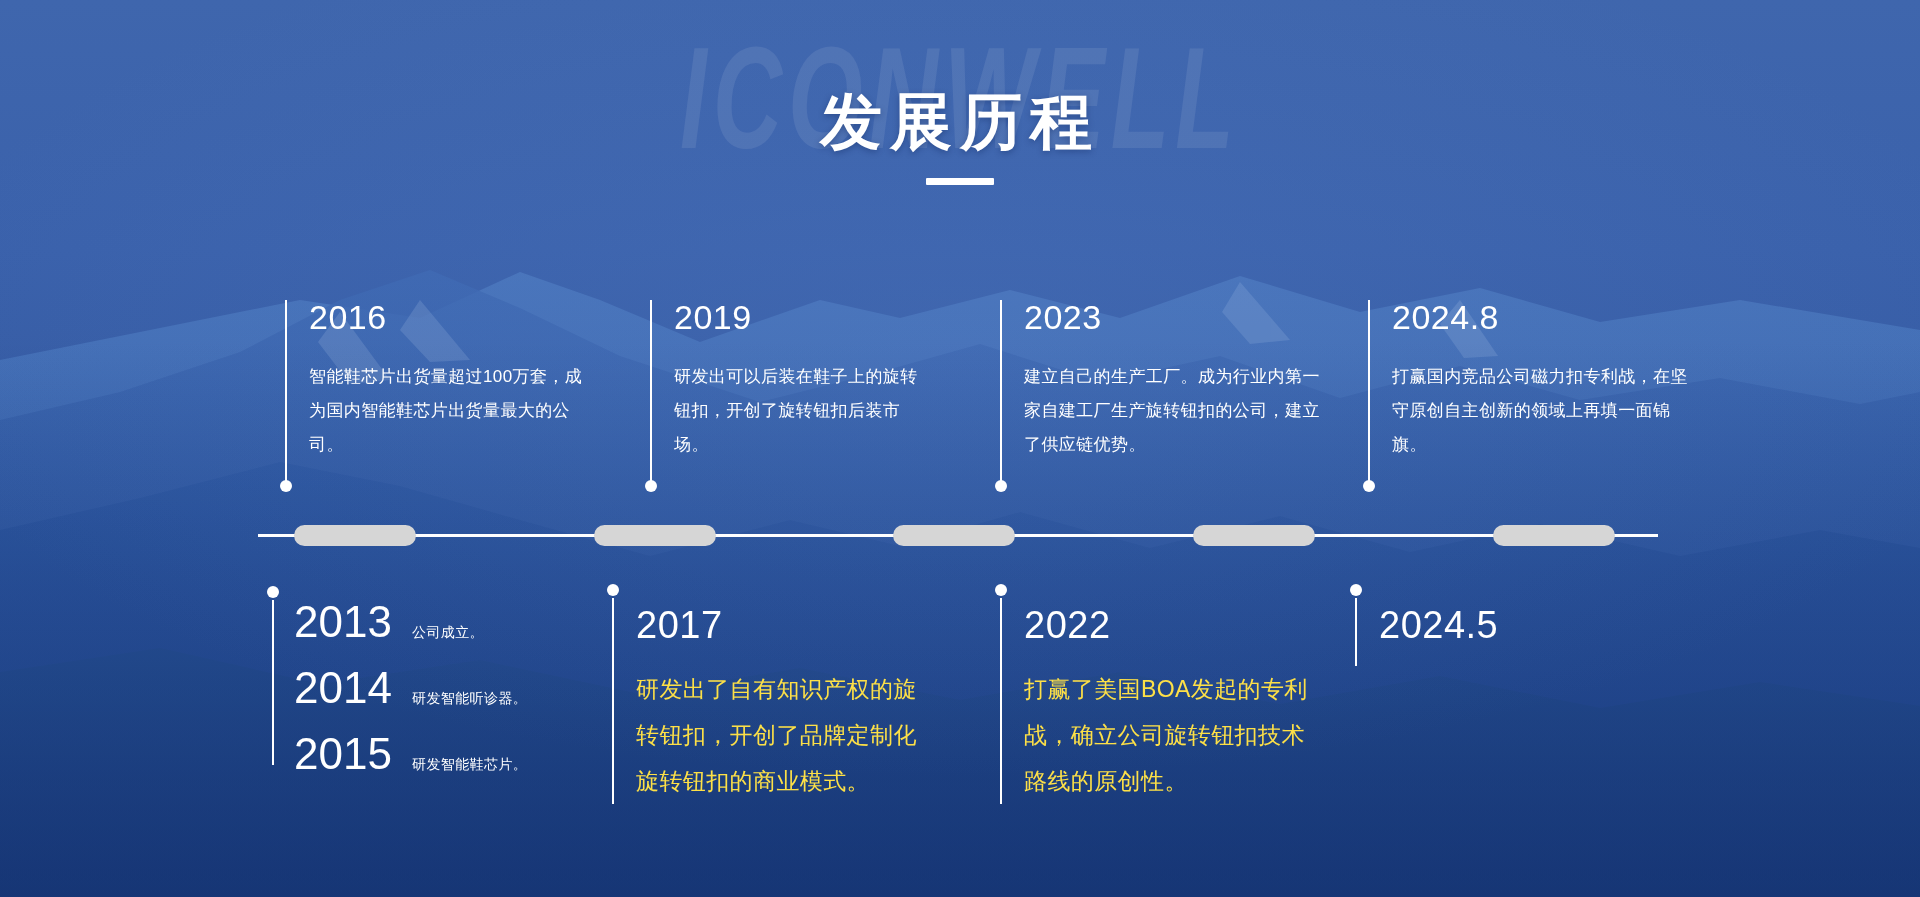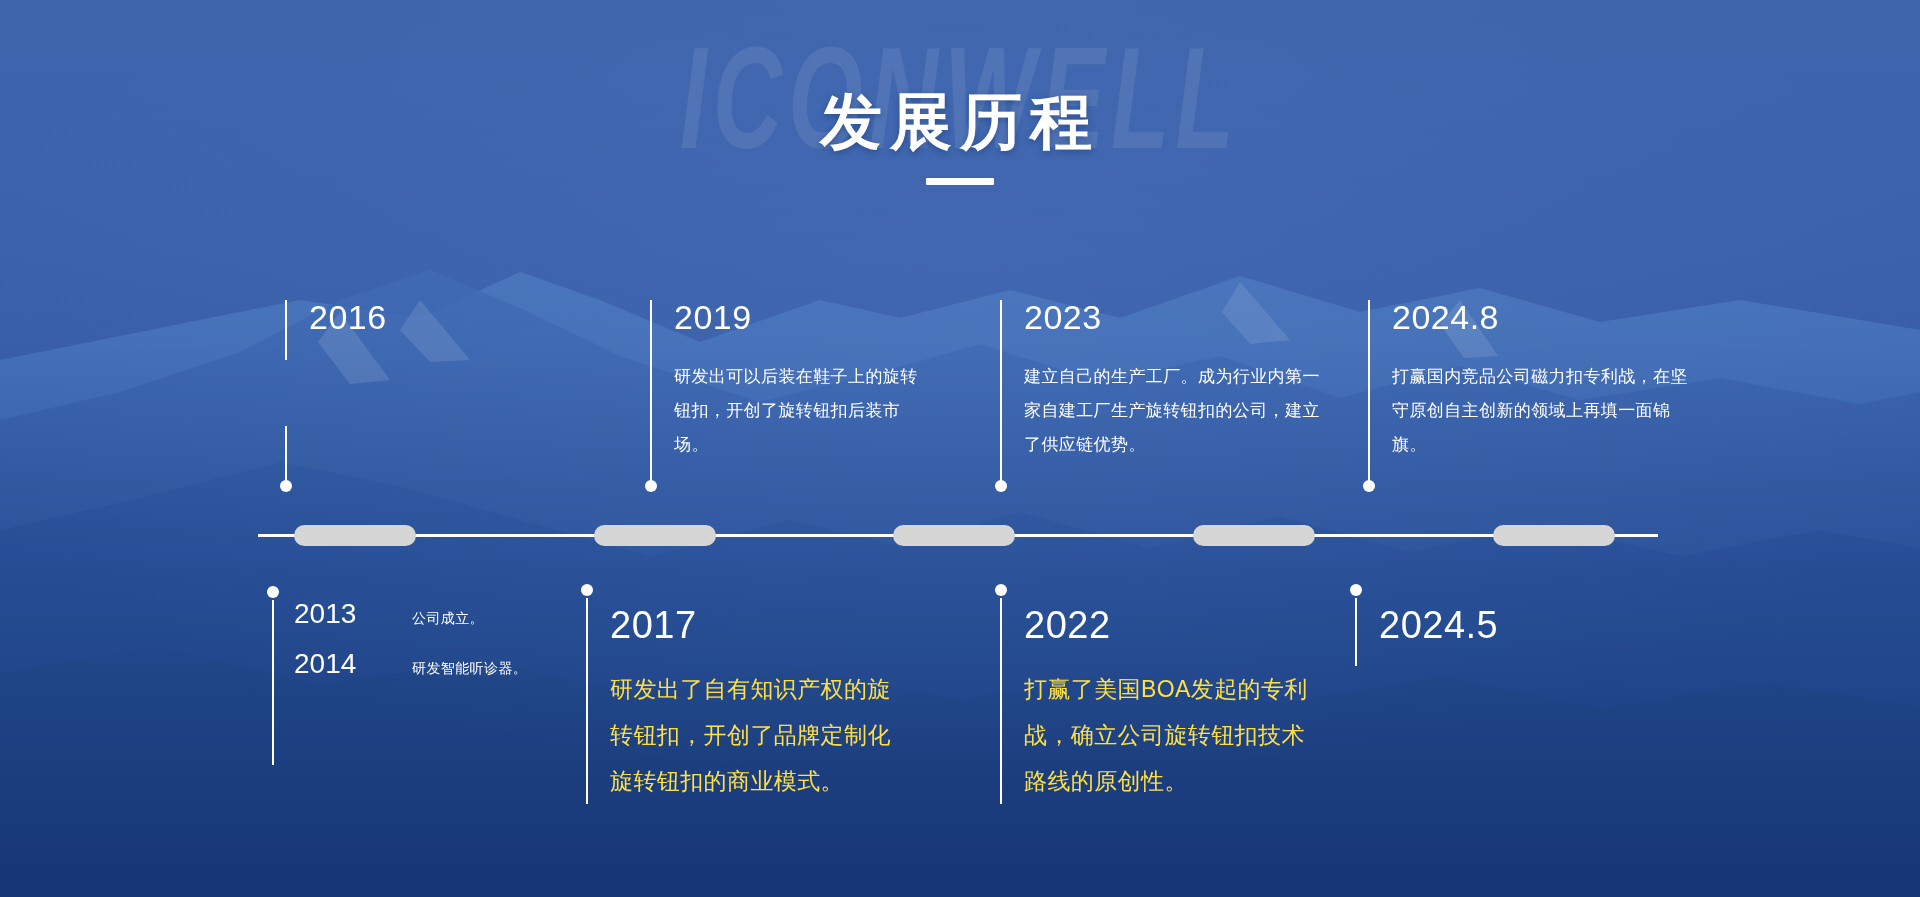--- a/index.html
+++ b/index.html
@@ -91,21 +91,21 @@
   }
   .bot-item .desc {
     font-size:23px; color:#fde047; line-height:2.0; letter-spacing:.4px;
   }
 
   
   #group-early { position:absolute; }
   #group-early .row { display:flex; align-items:baseline; margin-bottom:22px; }
   #group-early .row:last-child { margin-bottom:0; }
   #group-early .gyear {
-    font-size:28px; color:#ffffff; width:118px; flex:0 0 118px; line-height:1;
+    font-size:44px; color:#ffffff; width:118px; flex:0 0 118px; line-height:1;
   }
   #group-early .gdesc { font-size:14px; color:#ffffff; line-height:1; letter-spacing:.4px; }
   #group-early .rule {
     position:absolute; left:0; top:0; bottom:0; width:2px; background:#ffffff;
   }
 </style>
 </head>
 <body>
 
 <div id="bg">
@@ -167,20 +167,21 @@
   <div class="pill" style="left:336px; width:122px;"></div>
   <div class="pill" style="left:635px; width:122px;"></div>
   <div class="pill" style="left:935px; width:122px;"></div>
   <div class="pill" style="left:1235px;width:122px;"></div>
 </div>
 
 <div class="item top-item" style="left:285px; top:300px; width:290px;">
   <div class="dot" style="top:180px;"></div>
   <div class="stem" style="top:126px;height:62px;"></div>
   <div class="year">2016</div>
+  <div class="desc" style="width:275px;">智能鞋芯片出货量超过100万套，成为国内智能鞋芯片出货量最大的公司。</div>
 </div>
 
 <div class="item top-item" style="left:650px; top:300px; width:275px;">
   <div class="dot" style="top:180px;"></div>
   <div class="stem" style="top:126px;height:62px;"></div>
   <div class="year">2019</div>
   <div class="desc" style="width:250px;">研发出可以后装在鞋子上的旋转钮扣，开创了旋转钮扣后装市场。</div>
 </div>
 
 <div class="item top-item" style="left:1000px; top:300px; width:320px;">
@@ -202,24 +203,28 @@
   <div class="dot" style="left:-5px; top:-14px;"></div>
   <div style="padding-left:22px;">
     <div class="row">
       <div class="gyear">2013</div>
       <div class="gdesc">公司成立。</div>
     </div>
     <div class="row">
       <div class="gyear">2014</div>
       <div class="gdesc">研发智能听诊器。</div>
     </div>
+    <div class="row">
+      <div class="gyear">2015</div>
+      <div class="gdesc">研发智能鞋芯片。</div>
+    </div>
   </div>
 </div>
 
-<div class="item bot-item" style="left:586px; top:598px; width:330px; padding-top:8px;">
+<div class="item bot-item" style="left:612px; top:598px; width:330px; padding-top:8px;">
   <div class="dot" style="left:-7px; top:-14px;"></div>
   <div class="year">2017</div>
   <div class="desc" style="width:300px;">研发出了自有知识产权的旋转钮扣，开创了品牌定制化旋转钮扣的商业模式。</div>
 </div>
 
 <div class="item bot-item" style="left:1000px; top:598px; width:330px; padding-top:8px;">
   <div class="dot" style="left:-7px; top:-14px;"></div>
   <div class="year">2022</div>
   <div class="desc" style="width:300px;">打赢了美国BOA发起的专利战，确立公司旋转钮扣技术路线的原创性。</div>
 </div>

